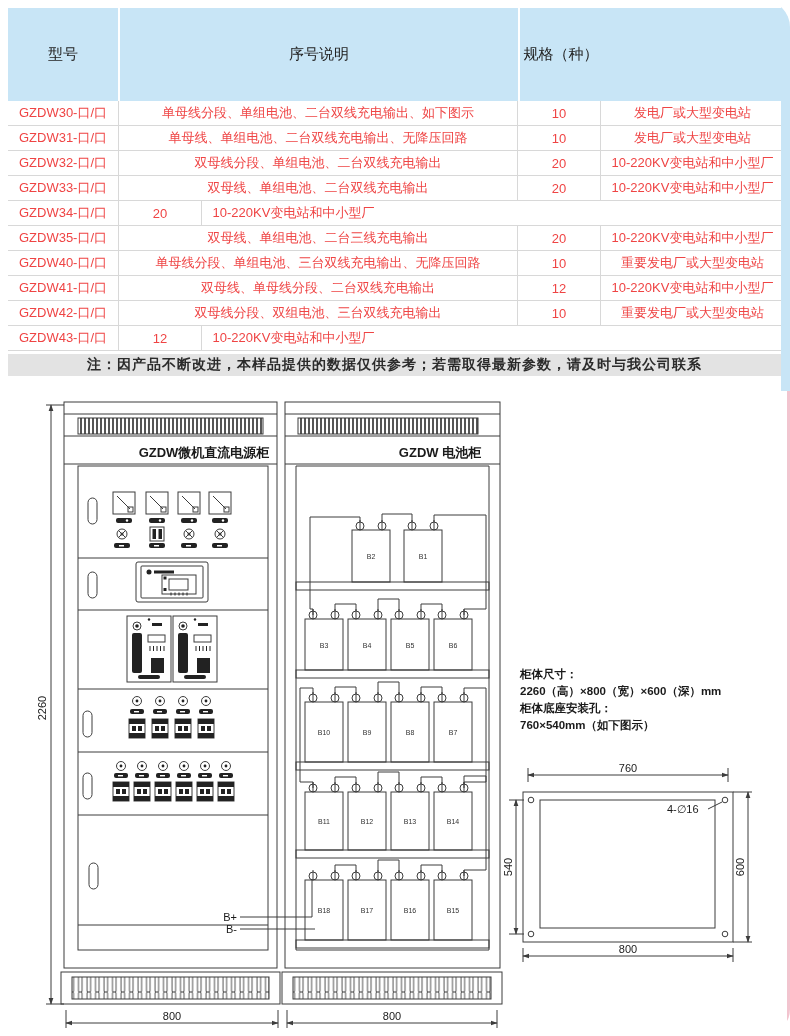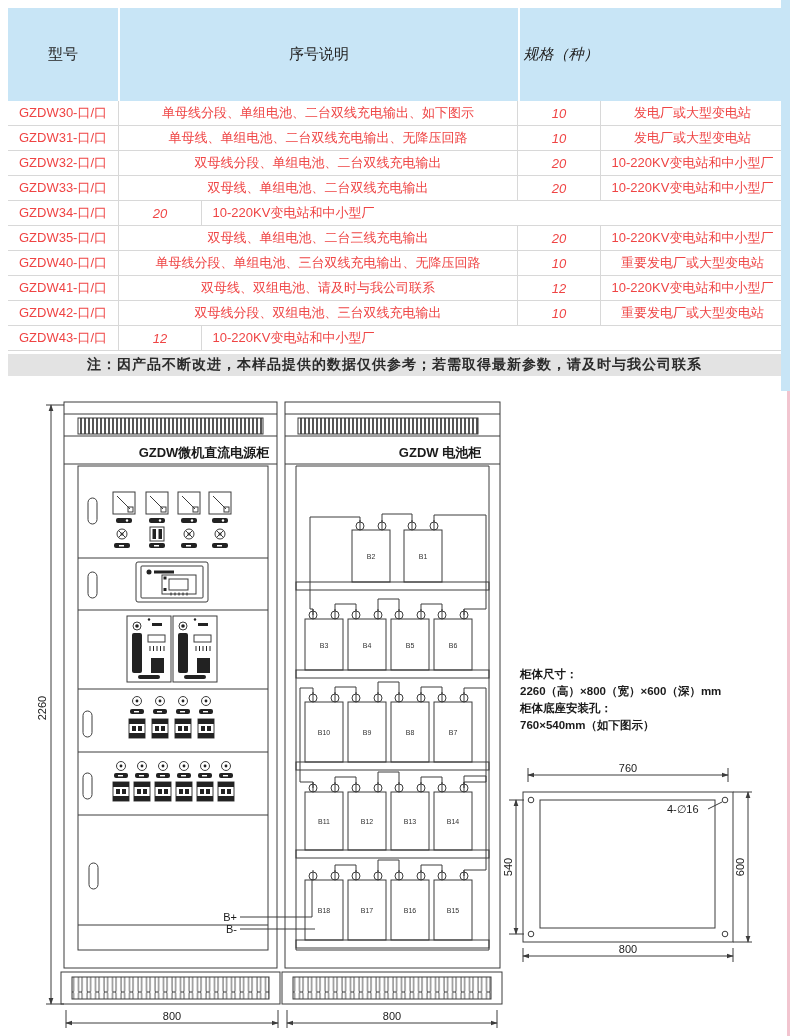--- a/index.html
+++ b/index.html
@@ -1,31 +1,31 @@
 <!DOCTYPE html>
 <html><head>
 <meta charset="utf-8">
 <style>
   html,body{margin:0;padding:0;background:#fff;}
   #page{position:relative;width:790px;height:1036px;background:#ffffff;overflow:hidden;
-        font-family:"Liberation Sans","DejaVu Sans",sans-serif;color:#1f1f1f;}
+        font-family:"Liberation Sans","DejaVu Sans",sans-serif;color:#1f1f1f;border-radius:27px;}
   
   #spec-table{position:absolute;left:8px;top:8px;width:773px;}
   .thead{display:flex;height:93px;background:#c8e5f6;align-items:stretch;}
   .thead .cell{display:flex;align-items:center;justify-content:center;
                font-size:15px;color:#222;border-right:2px solid #ffffff;}
   .thead .cell:last-child{border-right:none;}
   .trow{display:flex;height:24px;border-bottom:1px solid #d8d8d8;background:#fff;}
   .trow .cell{display:flex;align-items:center;justify-content:center;
               font-size:13px;color:#ef4444;border-right:1px solid #d8d8d8;
               white-space:nowrap;overflow:hidden;}
   .trow .cell:last-child{border-right:none;}
   .c-model{width:110px;flex:0 0 110px;}
   .c-desc{width:398px;flex:0 0 398px;}
-  .c-spec{width:82px;flex:0 0 82px;font-size:14px;font-style:italic;}
+  .c-spec{width:82px;flex:0 0 82px;font-size:14px;}
   .c-range{width:183px;flex:0 0 183px;}
   #note-bar{margin-top:3px;height:22px;background:#e3e3e3;display:flex;align-items:center;
             justify-content:center;font-size:14px;font-weight:600;color:#2b2b2b;letter-spacing:1px;}
   
   #edge-blue{position:absolute;right:0;top:0;width:9px;height:391px;background:#c8e5f6;}
   #edge-pink{position:absolute;right:0;top:391px;width:3px;height:645px;background:#f2c4cf;}
   svg text{font-family:"Liberation Sans","DejaVu Sans",sans-serif;fill:#1a1a1a;}
   .dim{font-size:11px;}
   .blabel{font-size:7px;fill:#333;}
   .spec-line{font-size:11.5px;font-weight:bold;}
@@ -78,21 +78,21 @@
       <div class="cell c-range">10-220KV变电站和中小型厂</div>
     </div>
     <div class="trow">
       <div class="cell c-model">GZDW40-口/口</div>
       <div class="cell c-desc">单母线分段、单组电池、三台双线充电输出、无降压回路</div>
       <div class="cell c-spec">10</div>
       <div class="cell c-range">重要发电厂或大型变电站</div>
     </div>
     <div class="trow">
       <div class="cell c-model">GZDW41-口/口</div>
-      <div class="cell c-desc">双母线、双组电池、请及时与我公司联系</div>
+      <div class="cell c-desc">双母线、单母线分段、二台双线充电输出</div>
       <div class="cell c-spec">12</div>
       <div class="cell c-range">10-220KV变电站和中小型厂</div>
     </div>
     <div class="trow">
       <div class="cell c-model">GZDW42-口/口</div>
       <div class="cell c-desc">双母线分段、双组电池、三台双线充电输出</div>
       <div class="cell c-spec">10</div>
       <div class="cell c-range">重要发电厂或大型变电站</div>
     </div>
     <div class="trow">

